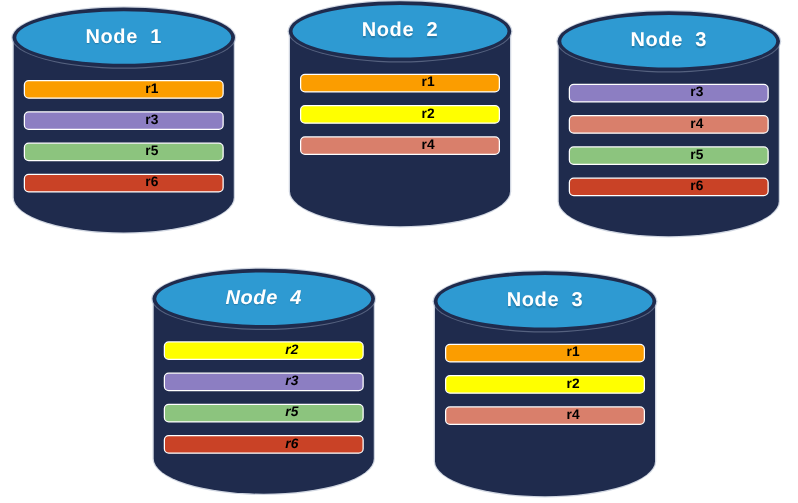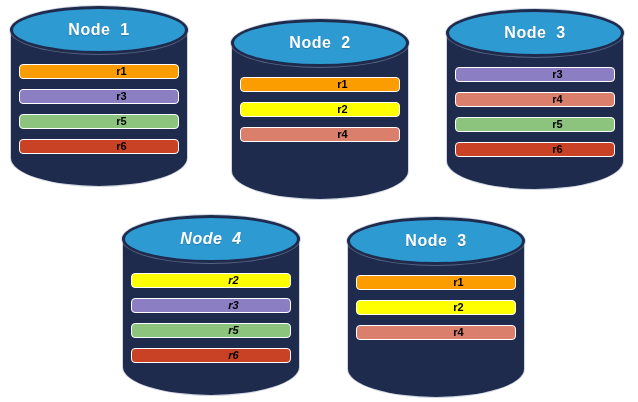--- a/index.html
+++ b/index.html
@@ -8,21 +8,21 @@
     background: #ffffff;
     font-family: "Liberation Sans", sans-serif;
     position: relative;
     overflow: hidden;
   }
   .canvas { position: absolute; inset: 0; }
 
   .node { position: absolute; width: 178px; height: 181px; }
   
   .node[data-idx="0"] { left: 10px;  top: 6px;  }
-  .node[data-idx="1"] { left: 231px; top: 19px;  }
+  .node[data-idx="1"] { left: 231px; top: 1px;  }
   .node[data-idx="2"] { left: 446px; top: 9px;  }
   .node[data-idx="3"] { left: 122px; top: 215px; font-style: italic; }
   .node[data-idx="4"] { left: 347px; top: 217px; }
 
   .cyl-body {
     position: absolute; left: 1px; right: 1px; top: 24px; bottom: 1px;
     background: var(--body);
     border-radius: 0 0 50% 50% / 0 0 28px 28px;
     box-shadow: 0 0 0 1px rgba(150,163,188,0.45);
   }

